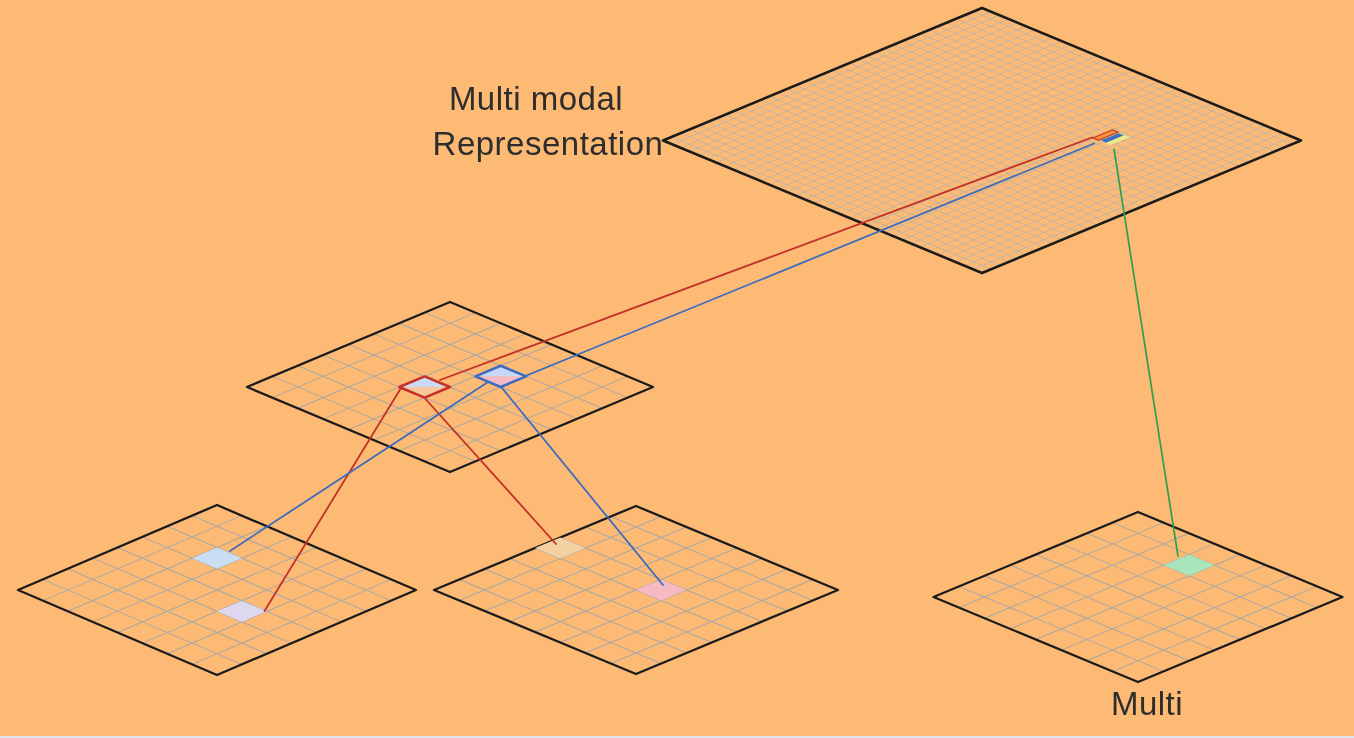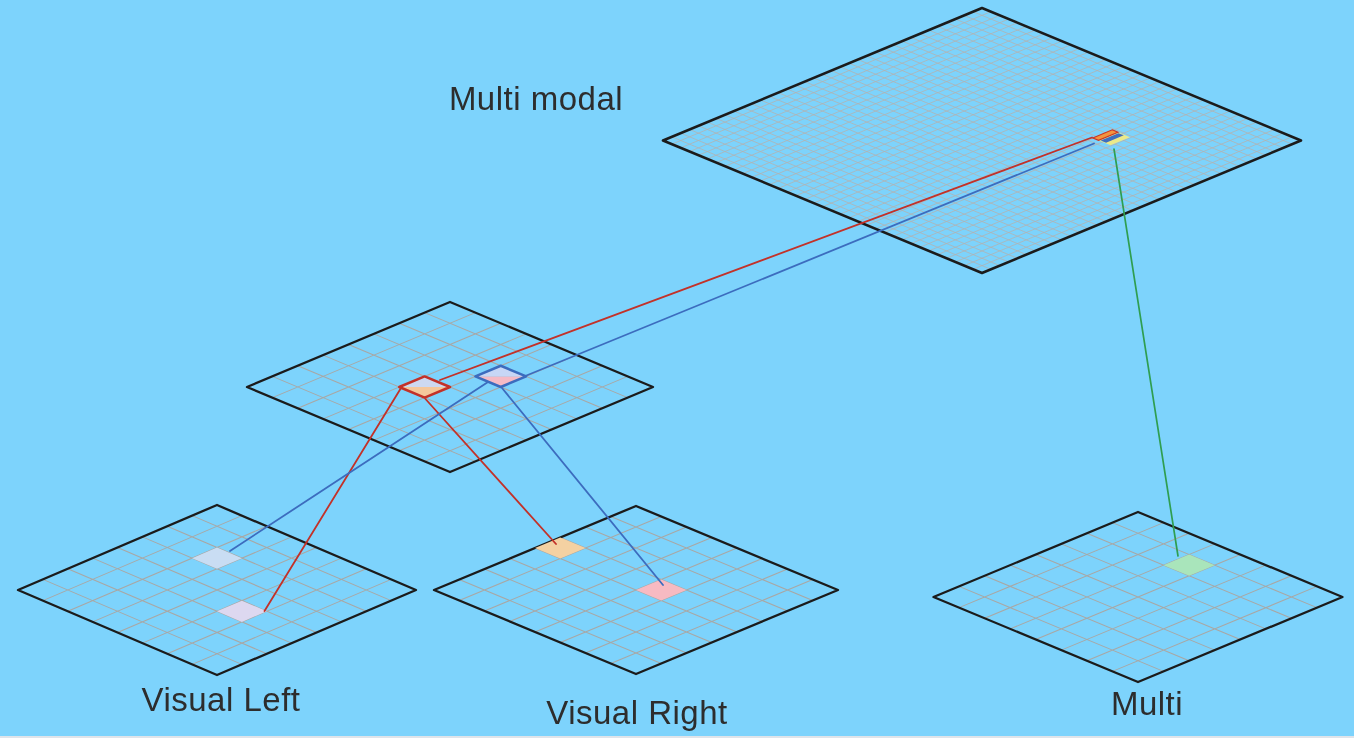--- a/index.html
+++ b/index.html
@@ -1,19 +1,19 @@
 <!DOCTYPE html>
 <html><head>
 <meta charset="utf-8">
 <style>
   html,body{margin:0;padding:0;background:#ffffff;}
   .stage{
     position:relative;
     width:1354px;height:738px;
-    background:#7dd3fc;
+    background:#fdba74;
     overflow:hidden;
     font-family:"Liberation Sans", sans-serif;
   }
   .stage svg{position:absolute;left:0;top:0;}
   .map-label{
     position:absolute;
     transform:translateX(-50%);
     font-size:33px;
     line-height:1.05;
     letter-spacing:0.5px;
@@ -58,18 +58,17 @@
       <line x1="440" y1="380" x2="1092" y2="137.5" stroke="#c33128" stroke-width="1.8" stroke-linecap="round"></line>
       <line x1="524" y1="376.5" x2="1094" y2="143.5" stroke="#3c6cbe" stroke-width="1.8" stroke-linecap="round"></line>
       <line x1="1114" y1="149" x2="1178" y2="556" stroke="#2f9e50" stroke-width="1.7" stroke-linecap="round"></line>
       <line x1="401" y1="388" x2="264.5" y2="611" stroke="#c33128" stroke-width="1.8" stroke-linecap="round"></line>
       <line x1="425.5" y1="399" x2="556" y2="544" stroke="#c33128" stroke-width="1.8" stroke-linecap="round"></line>
       <line x1="488" y1="382" x2="230" y2="551" stroke="#3c6cbe" stroke-width="1.8" stroke-linecap="round"></line>
       <line x1="502" y1="388" x2="663" y2="585" stroke="#3c6cbe" stroke-width="1.8" stroke-linecap="round"></line>
     </svg>
 
   <div class="map-label" style="left: 536px; top: 82px;">Multi modal</div>
-  <div class="map-label" style="left: 221px; top: 683px;">Visual Left</div>
-  <div class="map-label" style="left: 637px; top: 696px;">Visual Right</div>
+  <div class="map-label" style="left: 548px; top: 127px;">Representation</div>
   <div class="map-label" style="left: 1147px; top: 687px;">Multi</div>
 
   <div class="bottom-rule" style="background: rgb(223, 228, 234);"></div>
 </div>
 
 </body></html>

